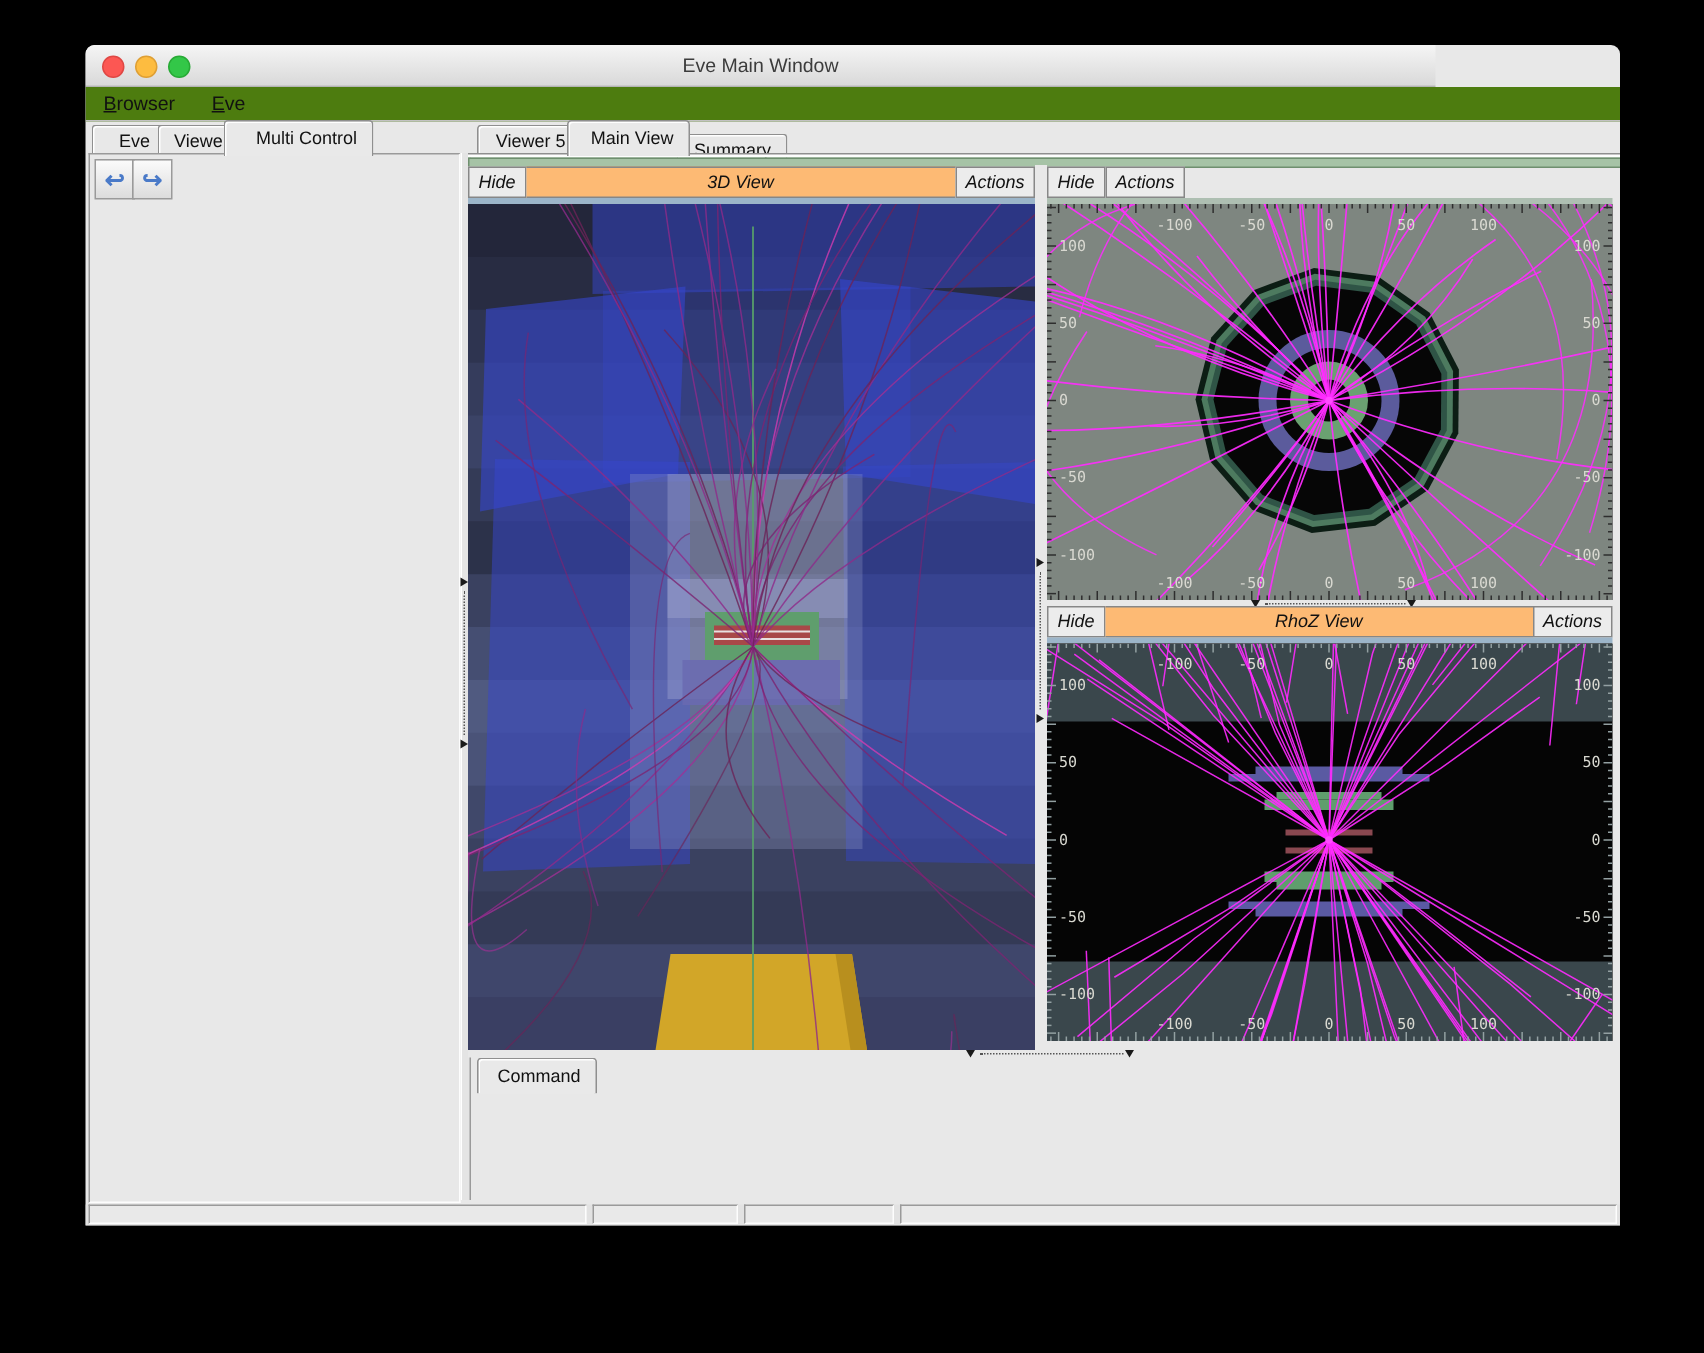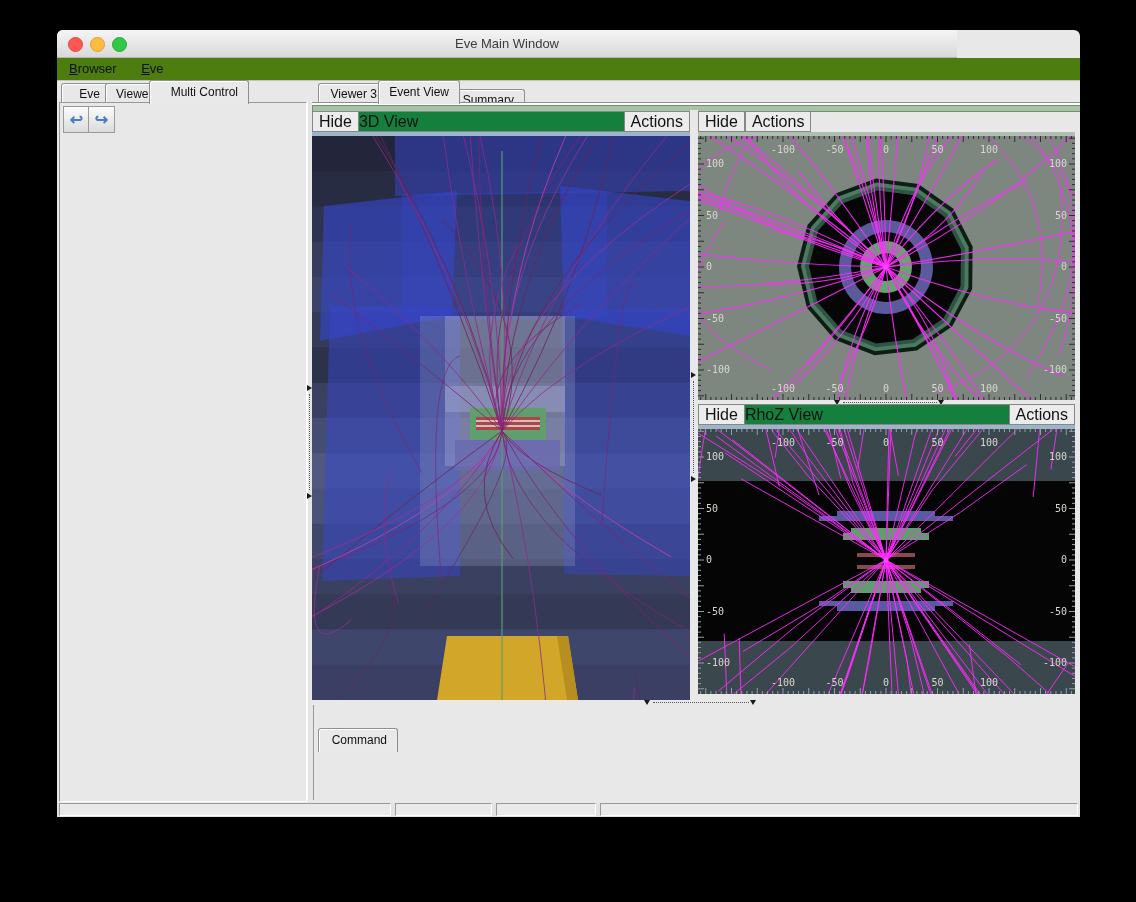--- a/index.html
+++ b/index.html
@@ -19,24 +19,24 @@
   
   .tab{position:absolute;height:20px;line-height:20px;text-align:right;font-size:12px;color:#111;
        background:#e8e8e8;border:1px solid #8f8f8f;border-bottom:none;border-radius:3px 3px 0 0;
        box-shadow:inset 1px 1px 0 #fff;padding:0 10px;}
   .tab.active{height:23px;line-height:22px;z-index:5;background:#e9e9e9;}
   .frame-sunken{border:1px solid;border-color:#9a9a9a #fdfdfd #fdfdfd #9a9a9a;background:#e8e8e8;}
   .icon-btn{width:25px;height:25px;background:linear-gradient(#fbfbfb,#dcdcdc);
             border:1px solid #9a9a9a;display:flex;align-items:center;justify-content:center;
             font-size:16px;color:#4a7ac8;font-weight:bold;}
   
-  .vhdr{display:flex;height:21px;font-size:16px;}
+  .vhdr{display:flex;height:21px;font-size:12px;font-style:italic;}
   .vh-btn{background:#ececec;border:1px solid #878787;line-height:19px;padding:0 6px;color:#111;}
-  .vh-title{flex:1;background:#15803d;border:1px solid #878787;border-left:none;border-right:none;
-            line-height:19px;color:#111;}
+  .vh-title{flex:1;background:#fdba74;border:1px solid #878787;border-left:none;border-right:none;
+            text-align:center;line-height:19px;color:#111;}
   .strip{position:absolute;}
   .viewport{position:absolute;overflow:hidden;background:#111;}
   .viewport svg{display:block;}
   
   .dotted-v{border-left:1px dotted #555;}
   .dotted-h{border-top:1px dotted #555;}
   .arr-r{width:0;height:0;border-left:5px solid #1a1a1a;border-top:3px solid transparent;border-bottom:3px solid transparent;}
   .arr-d{width:0;height:0;border-top:5px solid #1a1a1a;border-left:3px solid transparent;border-right:3px solid transparent;}
   
   .combo-field{background:#fff;border:1px solid;border-color:#8e8e8e #f2f2f2 #f2f2f2 #8e8e8e;
@@ -79,22 +79,22 @@
           <span>↪</span>
         </div>
     </div>
 
     <div class="abs" style="left:250px;top:72px;width:5px;height:698px;background:#e4e4e4;border-left:1px solid #fff;border-right:1px solid #9a9a9a">
       <div class="abs arr-r" style="left:-1px;top:283px"></div>
       <div class="abs dotted-v" style="left:1px;top:292px;height:96px"></div>
       <div class="abs arr-r" style="left:-1px;top:391px"></div>
     </div>
 
-    <div class="tab" style="left:261px;top:53px;width:48px">Viewer 3</div>
-    <div class="tab active" style="left:321px;top:50px;width:60px">Event View</div>
+    <div class="tab" style="left:261px;top:53px;width:48px">Viewer 5</div>
+    <div class="tab active" style="left:321px;top:50px;width:60px">Main View</div>
     <div class="tab" style="left:394px;top:59px;width:52px">Summary</div>
     <div class="abs" style="left:255px;top:72px;width:768px;height:2px;background:#fdfdfd;border-top:1px solid #8f8f8f"></div>
 
     <div class="strip" style="left:255px;top:75px;width:768px;height:5px;background:#a6c3a6;border:1px solid #6f8f6f"></div>
 
     <div class="abs vhdr" style="left:255px;top:81px;width:378px">
       <div class="vh-btn">Hide</div>
       <div class="vh-title">3D View</div>
       <div class="vh-btn">Actions</div>
     </div>
@@ -913,21 +913,21 @@
           <text x="369" y="237" text-anchor="end" fill="#d8d8d0" font-size="10" font-family="&quot;DejaVu Sans Mono&quot;, monospace">-100</text>
         </svg>
     </div>
 
     <div class="abs" style="left:255px;top:670px;width:768px;height:5px;background:#e8e8e8">
       <div class="abs arr-d" style="left:332px;top:0"></div>
       <div class="abs dotted-h" style="left:341px;top:2px;width:96px"></div>
       <div class="abs arr-d" style="left:438px;top:0"></div>
     </div>
 
-    <div class="tab active" style="left:261px;top:698px;width:58px">Command</div>
+    <div class="tab active" style="left:261px;top:675px;width:58px">Command</div>
 
     <div class="abs" style="left:0;top:773px;width:1023px;height:14px;background:#e2e2e2">
       <div class="seg" style="left:2px;width:330px"></div>
       <div class="seg" style="left:338px;width:95px"></div>
       <div class="seg" style="left:439px;width:98px"></div>
       <div class="seg" style="left:543px;width:476px"></div>
     </div>
 
   </div>
 </div>

